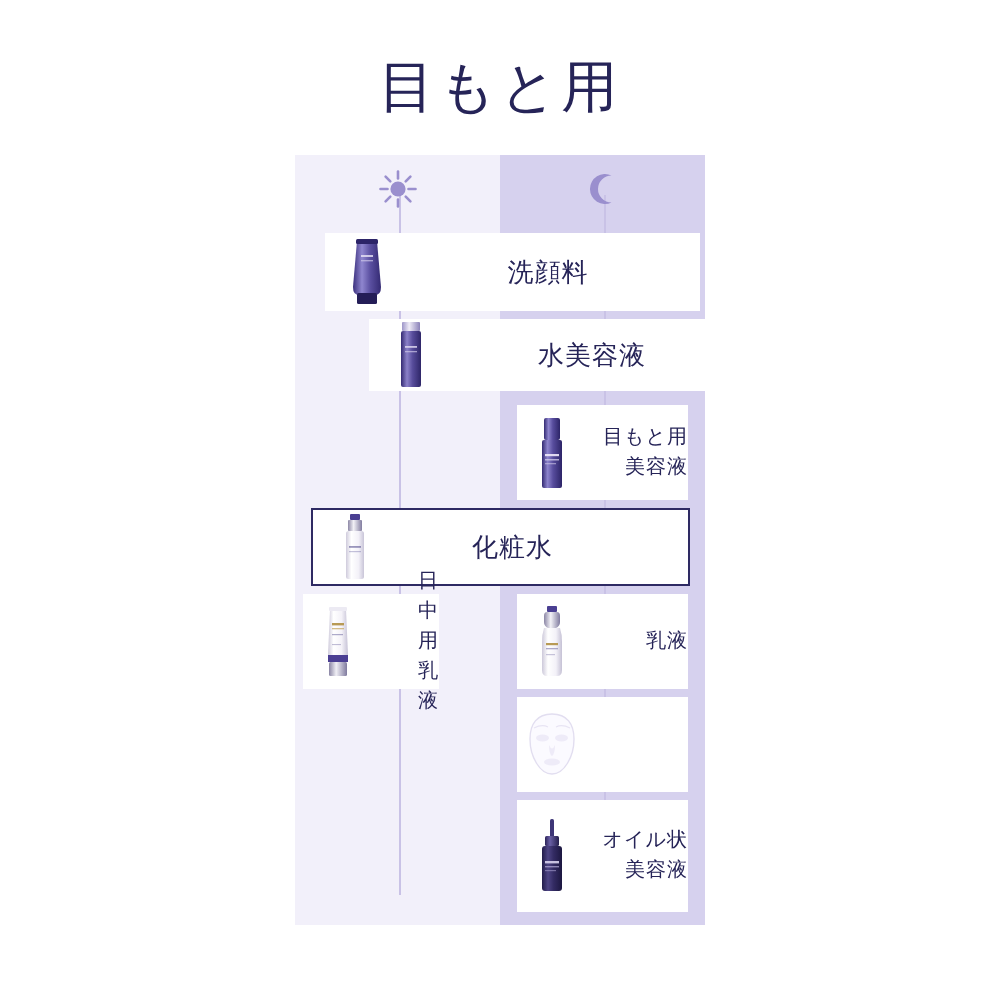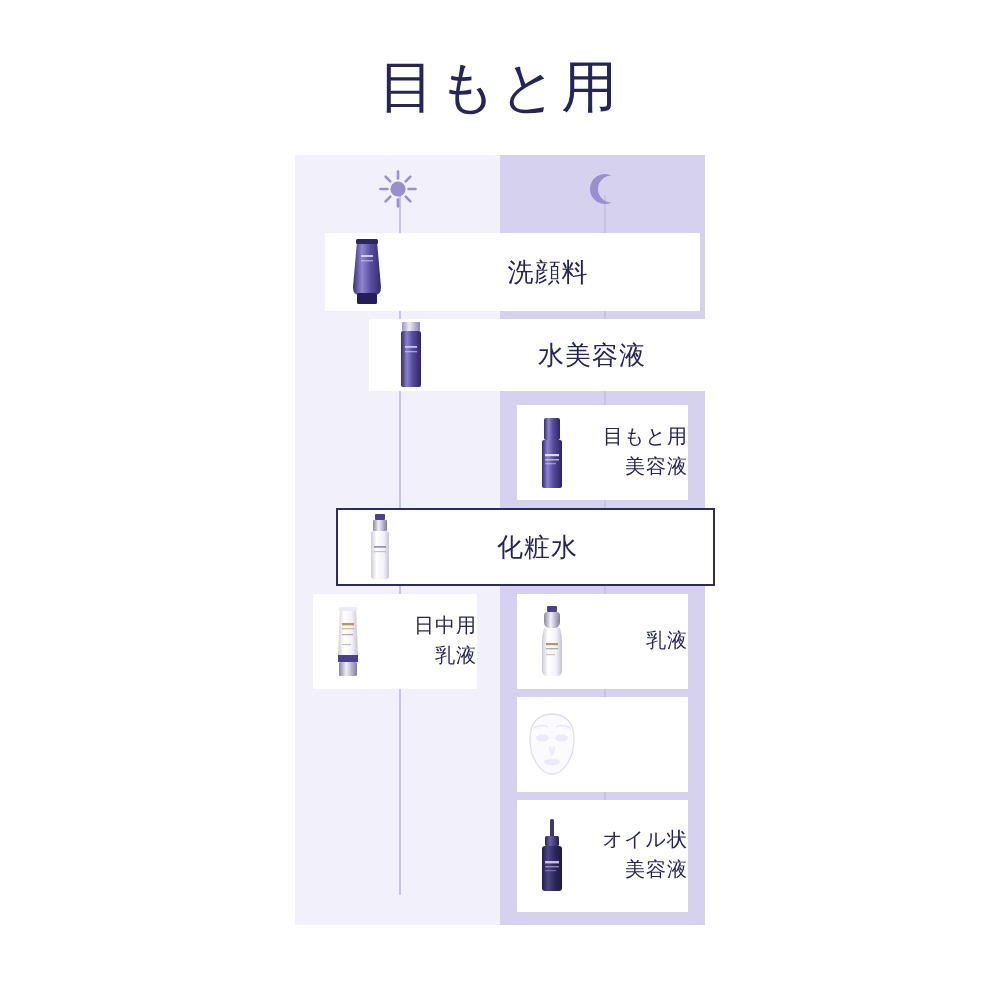--- a/index.html
+++ b/index.html
@@ -91,21 +91,21 @@
     width: 410px;
   }
   .card {
     position: absolute;
     background: #ffffff;
     display: flex;
     align-items: center;
     box-sizing: border-box;
   }
   .card.full      { left: 30px;  width: 375px; gap: 47px; }
-  .card.day-only  { left: 18px;  width: 164px; gap: 34px; }
+  .card.day-only  { left: 8px;  width: 136px; gap: 34px; }
   .card.night-only{ left: 222px; width: 171px; }
   .card.highlight {
     border: 2px solid #2e2a63;
     left: 16px;
     width: 379px;
   }
 
   .thumb {
     flex: 0 0 auto;
     display: flex;
@@ -242,21 +242,21 @@
             <rect x="10" y="44" width="14" height="1.5" fill="#d6cfee" opacity=".75"></rect>
             <rect x="10" y="48" width="11" height="1.3" fill="#cec6e8" opacity=".6"></rect>
           </svg>
         </div>
         <div class="label">目もと用
 美容液</div>
       </div>
     </div>
 
     <div class="row" style="top:353px;height:78px;">
-      <div class="card highlight" style="top:0;height:78px;margin-left:25px;">
+      <div class="card highlight" style="top:0;height:78px;">
         <div class="thumb">
           <svg width="34" height="70" viewBox="0 0 34 70">
             <defs>
               <linearGradient id="gWhite" x1="0" y1="0" x2="1" y2="0">
                 <stop offset="0%" stop-color="#cfcbdc"></stop>
                 <stop offset="30%" stop-color="#ffffff"></stop>
                 <stop offset="70%" stop-color="#f3f1f8"></stop>
                 <stop offset="100%" stop-color="#c9c5d8"></stop>
               </linearGradient>
               <linearGradient id="gSilver" x1="0" y1="0" x2="1" y2="0">

